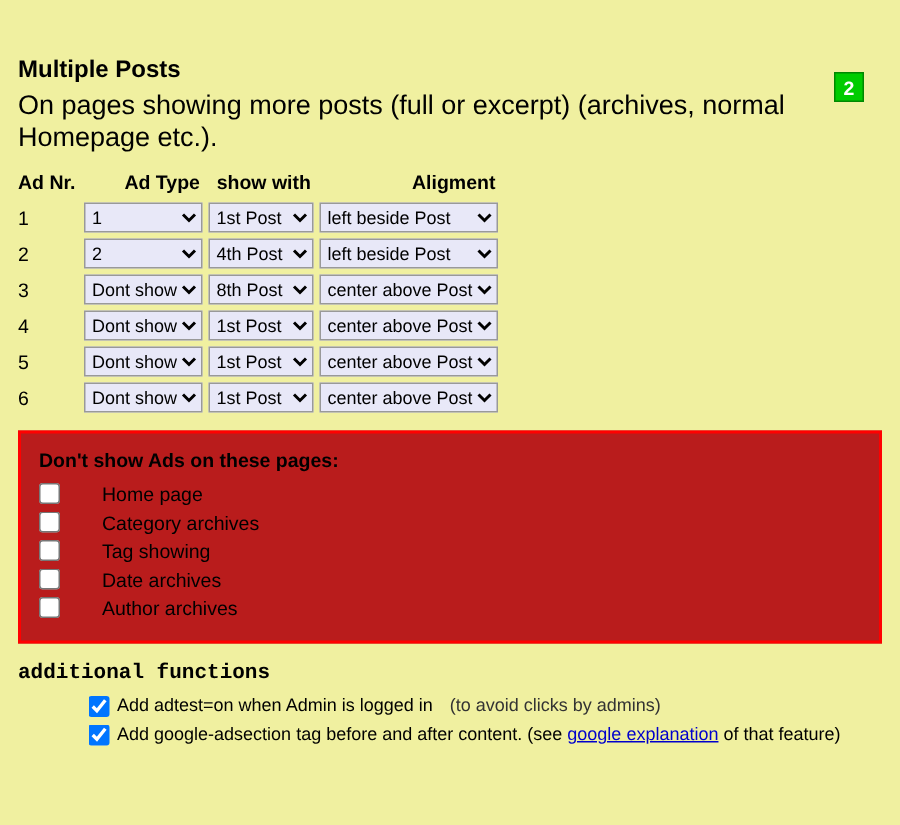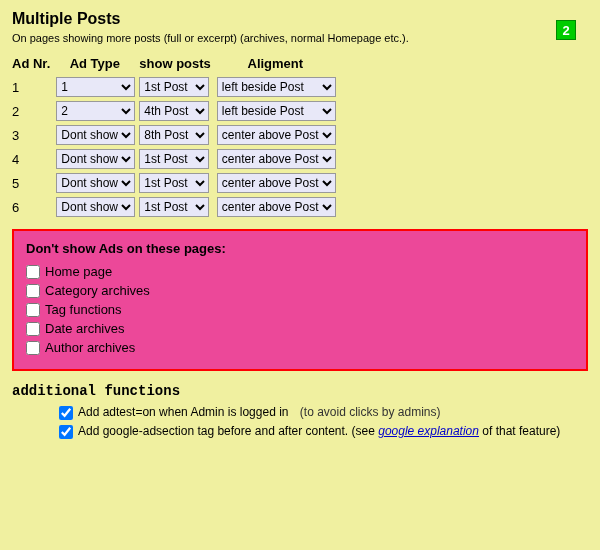--- a/index.html
+++ b/index.html
@@ -10,49 +10,50 @@
       width: 600px;
       min-height: 550px;
       padding: 10px 12px;
     }
     h2 {
       font-size: 16px;
       font-weight: bold;
       margin-bottom: 4px;
     }
     .subtitle {
-      font-size: 11px;
+      font-size: 18px;
       margin-bottom: 10px;
     }
     .badge {
       position: absolute;
       top: 10px;
       right: 12px;
       background: #00cc00;
       color: white;
       font-weight: bold;
       font-size: 13px;
       width: 20px;
       height: 20px;
       display: flex;
       align-items: center;
       justify-content: center;
       border: 1px solid #008800;
     }
     .header-row {
       position: relative;
+      margin-top: 28px;
     }
     table.ads-table {
       border-collapse: collapse;
       margin-bottom: 10px;
       width: auto;
     }
     table.ads-table th {
       font-weight: bold;
-      text-align: center;
+      text-align: right;
       padding: 2px 6px 4px 0;
       font-size: 13px;
     }
     table.ads-table td {
       padding: 2px 4px 2px 0;
       vertical-align: middle;
     }
     table.ads-table td:first-child {
       padding-right: 8px;
       min-width: 28px;
@@ -61,32 +62,33 @@
       font-size: 12px;
       padding: 1px 0;
       background: #e8e8f8;
       border: 1px solid #999;
       height: 20px;
     }
     .dont-show-box {
       border: 2px solid red;
       padding: 10px 12px;
       margin-bottom: 12px;
-      background: #ec4899;
+      background: #b91c1c;
     }
     .dont-show-box h3 {
       font-weight: bold;
       font-size: 13px;
       margin-bottom: 8px;
     }
     .checkbox-item {
       display: flex;
-      align-items: flex-end;
+      align-items: flex-start;
       margin-bottom: 4px;
       font-size: 13px;
+      gap: 23px;
     }
     .checkbox-item input[type="checkbox"] {
       margin-right: 5px;
       width: 14px;
       height: 14px;
     }
     .direct-battle {
       display: flex;
       align-items: center;
       margin-bottom: 10px;
@@ -118,42 +120,41 @@
     }
     .additional-item .item-text {
       flex: 1;
     }
     .additional-item .item-note {
       margin-left: 8px;
       color: #333;
     }
     a.link {
       color: #0000cc;
-      font-style: italic;
     }
     .page-wrap {
       position: relative;
     }
   </style>
 </head>
 <body>
 
 <div class="page-wrap">
   <div class="header-row">
     <h2>Multiple Posts</h2>
     <div class="badge">2</div>
   </div>
   <p class="subtitle">On pages showing more posts (full or excerpt) (archives, normal Homepage etc.).</p>
 
   <table class="ads-table">
     <thead>
       <tr>
         <th>Ad Nr.</th>
         <th>Ad Type</th>
-        <th>show posts</th>
+        <th>show with</th>
         <th>Aligment</th>
       </tr>
     </thead>
     <tbody id="ads-tbody">
     <tr>
           <td>1</td>
           <td><select class="small-select"><option value="1">1</option><option value="2">2</option><option value="3">3</option><option value="Dont show">Dont show</option></select></td>
           <td><select class="small-select"><option value="1st Post">1st Post</option><option value="2nd Post">2nd Post</option><option value="3rd Post">3rd Post</option><option value="4th Post">4th Post</option><option value="5th Post">5th Post</option><option value="6th Post">6th Post</option><option value="7th Post">7th Post</option><option value="8th Post">8th Post</option></select></td>
           <td><select class="small-select"><option value="left beside Post">left beside Post</option><option value="right beside Post">right beside Post</option><option value="center above Post">center above Post</option><option value="center below Post">center below Post</option></select></td>
         </tr>
@@ -196,21 +197,21 @@
         <div class="checkbox-item">
           <input type="checkbox" id="ds-cb-0" style="">
           <label for="ds-cb-0">Home page</label>
         </div>
         <div class="checkbox-item">
           <input type="checkbox" id="ds-cb-2" style="">
           <label for="ds-cb-2">Category archives</label>
         </div>
         <div class="checkbox-item">
           <input type="checkbox" id="ds-cb-3" style="">
-          <label for="ds-cb-3">Tag functions</label>
+          <label for="ds-cb-3">Tag showing</label>
         </div>
         <div class="checkbox-item">
           <input type="checkbox" id="ds-cb-4" style="">
           <label for="ds-cb-4">Date archives</label>
         </div>
         <div class="checkbox-item">
           <input type="checkbox" id="ds-cb-5" style="">
           <label for="ds-cb-5">Author archives</label>
         </div>
       </div>

